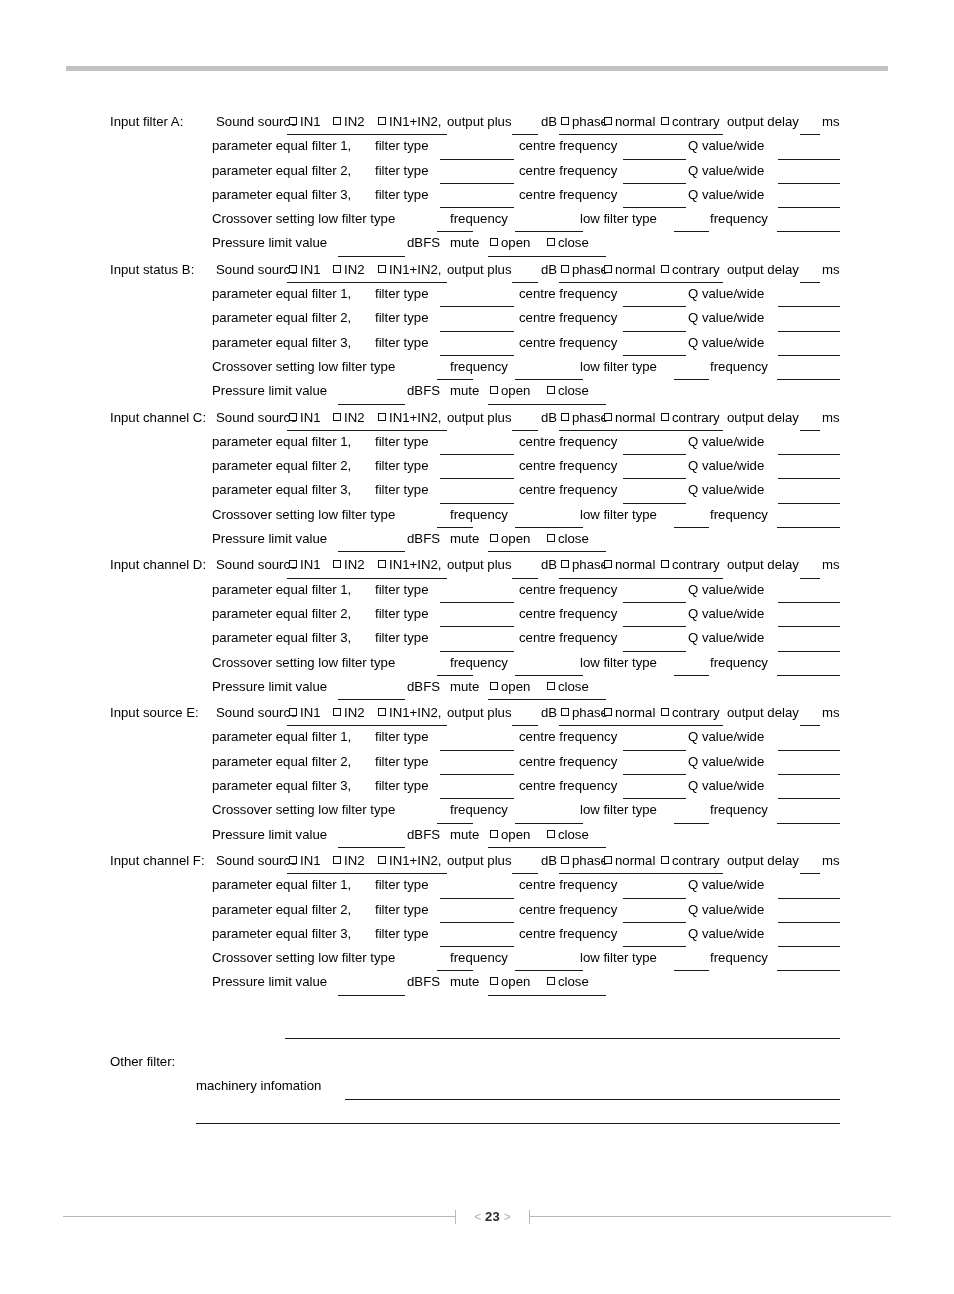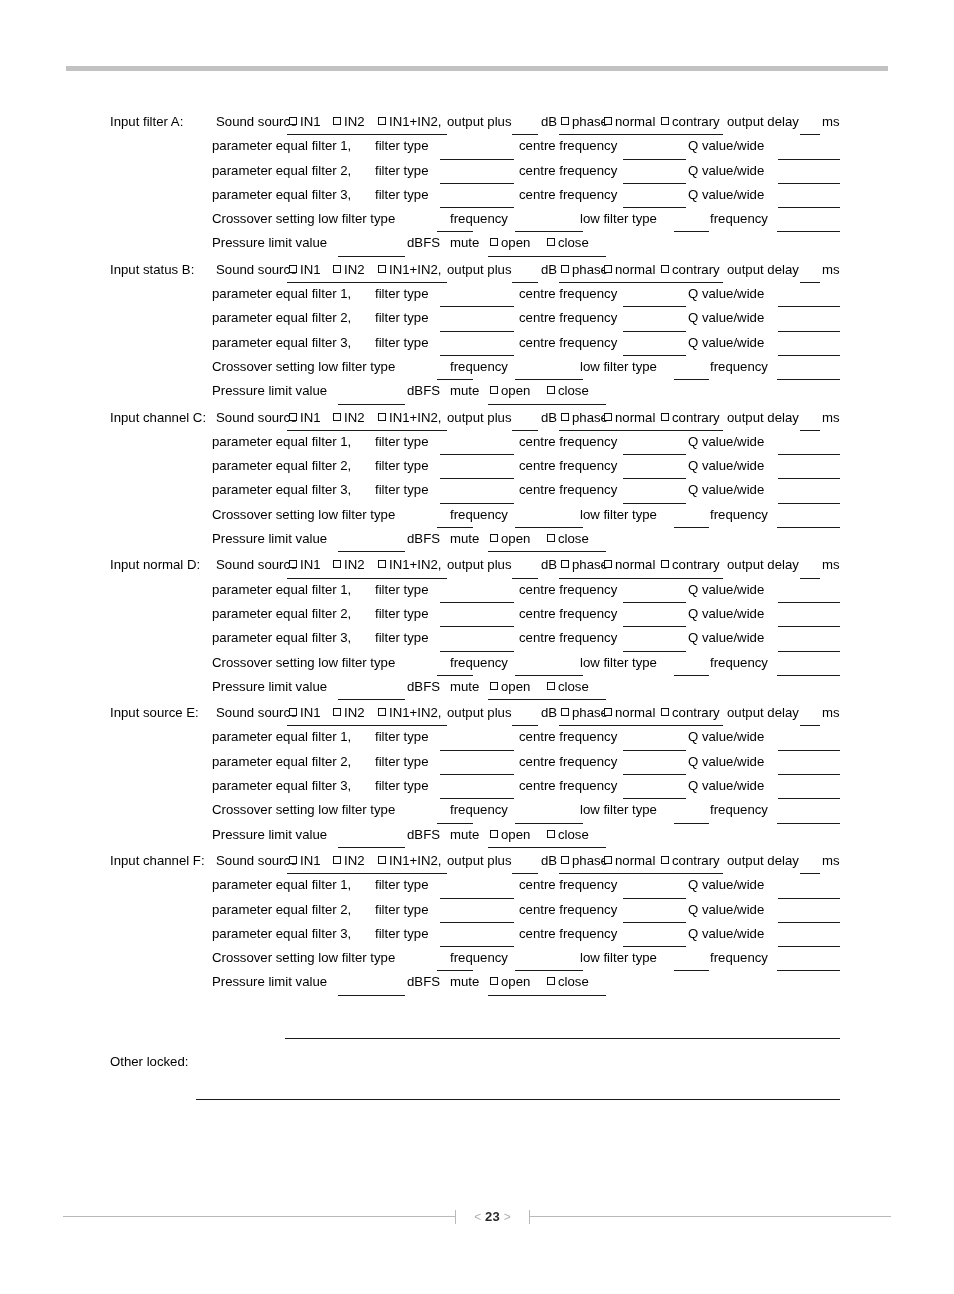--- a/index.html
+++ b/index.html
@@ -350,21 +350,21 @@
         <span class="t" style="left: 407px;">dBFS</span>
         <span class="t" style="left: 450px;">mute</span>
         <span class="t" style="left: 489px;"><span class="cb"></span><span>open</span></span>
         <span class="t" style="left: 546px;"><span class="cb"></span><span>close</span></span>
         <div class="grouprule" style="left: 488px; width: 118px;"></div>
       </div>
       <div style="height: 2px;"></div>
     </div>
     <div class="chanblock">
       <div class="row">
-        <span class="t" style="left: 110px;">Input normal D:</span>
+        <span class="t" style="left: 110px;">Input channel D:</span>
         <span class="t" style="left: 216px;">Sound source</span>
         <span class="t" style="left: 288px;"><span class="cb"></span><span>IN1</span></span>
         <span class="t" style="left: 332px;"><span class="cb"></span><span>IN2</span></span>
         <span class="t" style="left: 377px;"><span class="cb"></span><span>IN1+IN2,</span></span>
         <div class="grouprule" style="left: 287px; width: 160px;"></div>
         <span class="t" style="left: 447px;">output plus</span>
         <div class="blank" style="left: 512px; width: 26px;"></div>
         <span class="t" style="left: 541px;">dB</span>
         <span class="t" style="left: 560px;"><span class="cb"></span><span>phase</span></span>
         <span class="t" style="left: 603px;"><span class="cb"></span><span>normal</span></span>
@@ -557,21 +557,25 @@
     </div>
     <div style="height: 19px;"></div>
     <div>
       <div class="row">
         <div class="blank" style="left: 285px; width: 555px;"></div>
       </div>
     </div>
     <div style="height: 12px;"></div>
     <div>
       <div class="row">
-        <span class="t" style="left: 110px;">Other locked:</span>
+        <span class="t" style="left: 110px;">Other filter:</span>
+      </div>
+      <div class="row">
+        <span class="t" style="left: 196px;">machinery infomation</span>
+        <div class="blank" style="left: 345px; width: 495px;"></div>
       </div>
       <div class="row">
         <div class="blank" style="left: 196px; width: 644px;"></div>
       </div>
     </div>
   </div>
 
 <div class="page-footer">
   <div class="footer-inner">
     <div class="footer-line-left"></div>

